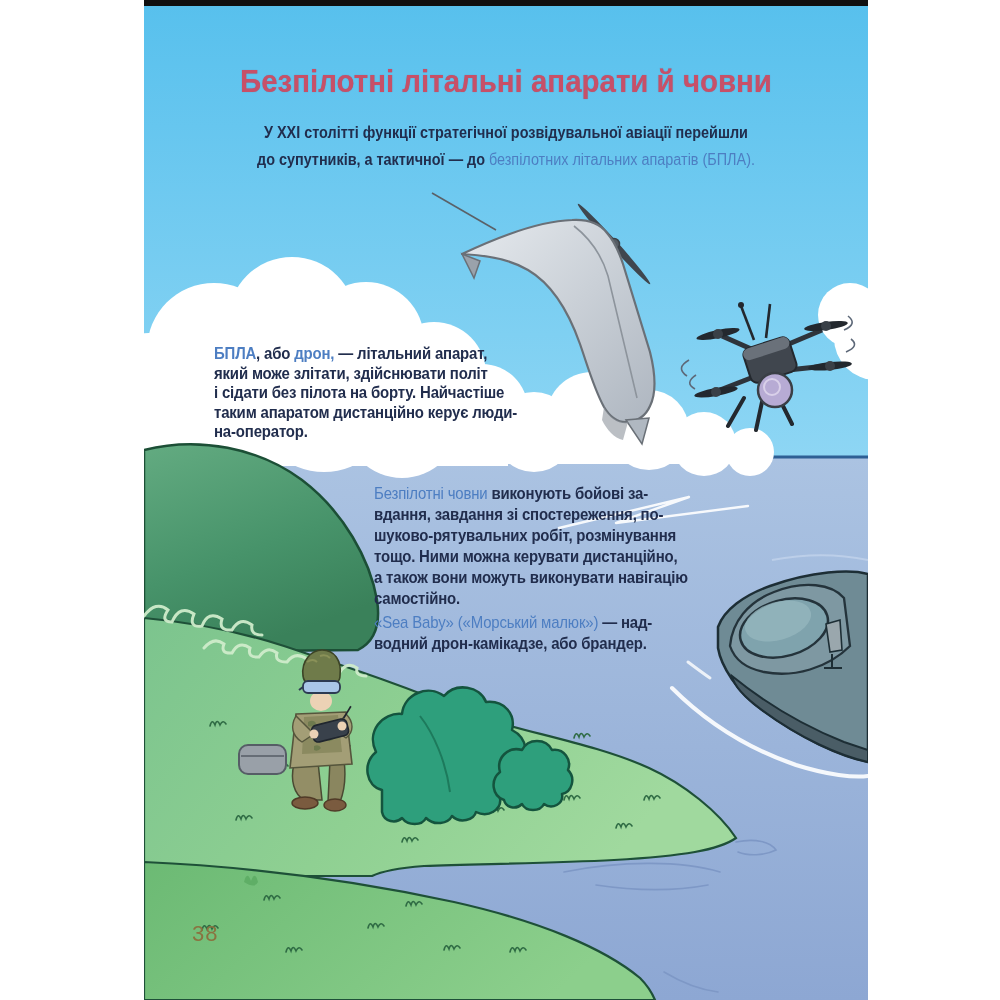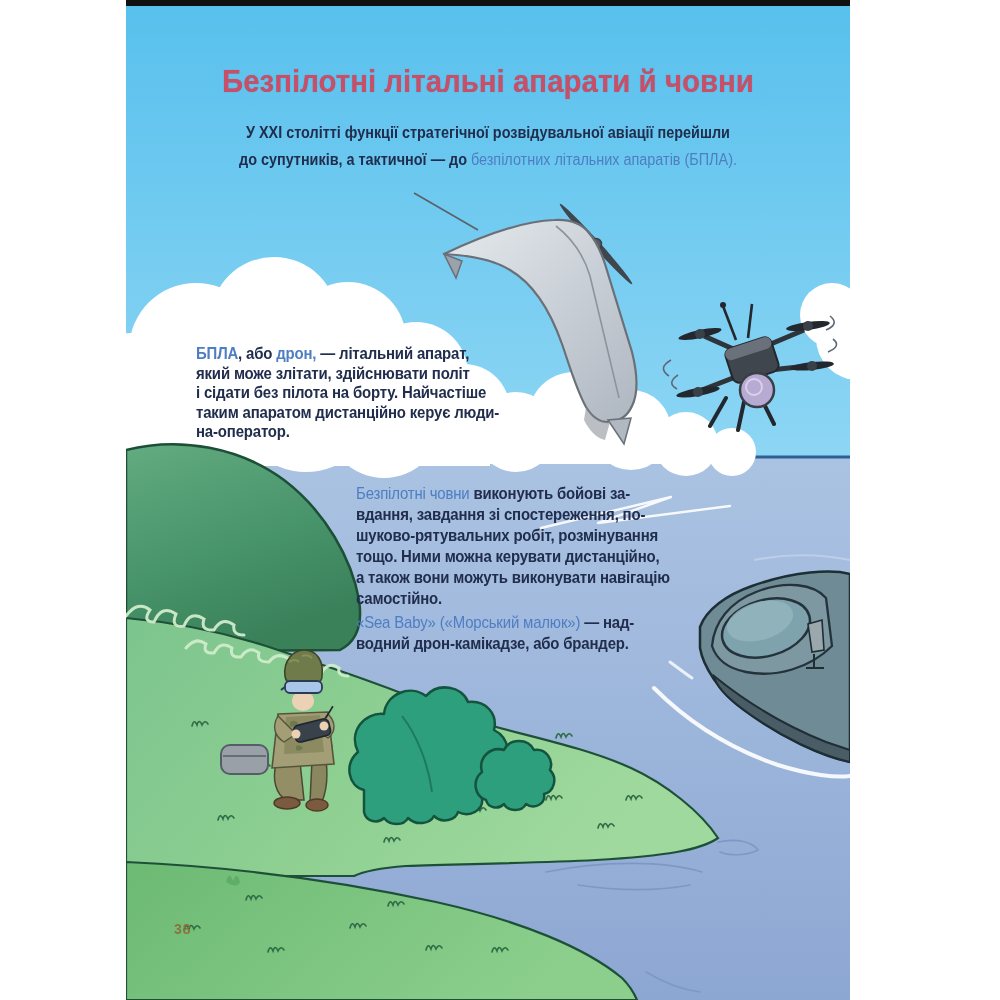--- a/index.html
+++ b/index.html
@@ -1,21 +1,21 @@
 <!DOCTYPE html>
 <html><head>
 <meta charset="utf-8">
 <style>
   html,body{margin:0;padding:0;}
   body{
     width:1000px;height:1000px;position:relative;background:#ffffff;
     font-family:"Liberation Sans", sans-serif;overflow:hidden;
   }
   .page{
-    position:absolute;left:126px;top:0;width:724px;height:1000px;
+    position:absolute;left:144px;top:0;width:724px;height:1000px;
     overflow:hidden;background:#e5e5e5;
   }
   .top-strip{position:absolute;left:0;top:0;width:724px;height:6px;background:#101010;z-index:5;}
   svg.art{position:absolute;left:0;top:0;z-index:1;}
   .txt{position:absolute;z-index:4;}
   .page-title{
     left:0;top:64px;width:724px;margin:0;text-align:center;
     font-size:31px;font-weight:700;color:#c75068;letter-spacing:0px;
     transform:scaleX(.95);transform-origin:50% 0;
     text-shadow:0 0 1px rgba(120,20,50,.35);
@@ -29,21 +29,21 @@
     font-size:17px;font-weight:700;line-height:19.6px;color:#212d4d;
     transform:scaleX(.88);transform-origin:0 0;white-space:nowrap;
     letter-spacing:-0.2px;
   }
   .uav-block{left:70px;top:344px;}
   .boat-block{left:230px;top:483px;line-height:21px;}
   .seababy-para{margin-top:3px;}
   .term-blue{color:#4d7ec2;}
   .term-blue.light{font-weight:400;}
   .page-number{
-    left:48px;top:921px;font-size:14px;font-weight:700;color:#8a7340;
+    left:48px;top:921px;font-size:22px;font-weight:400;color:#8a7340;
     letter-spacing:1px;z-index:4;
   }
 </style>
 </head>
 <body>
 
 <div class="page">
   <div class="top-strip"></div>
 
   <svg class="art" width="724" height="1000" viewBox="0 0 724 1000">

